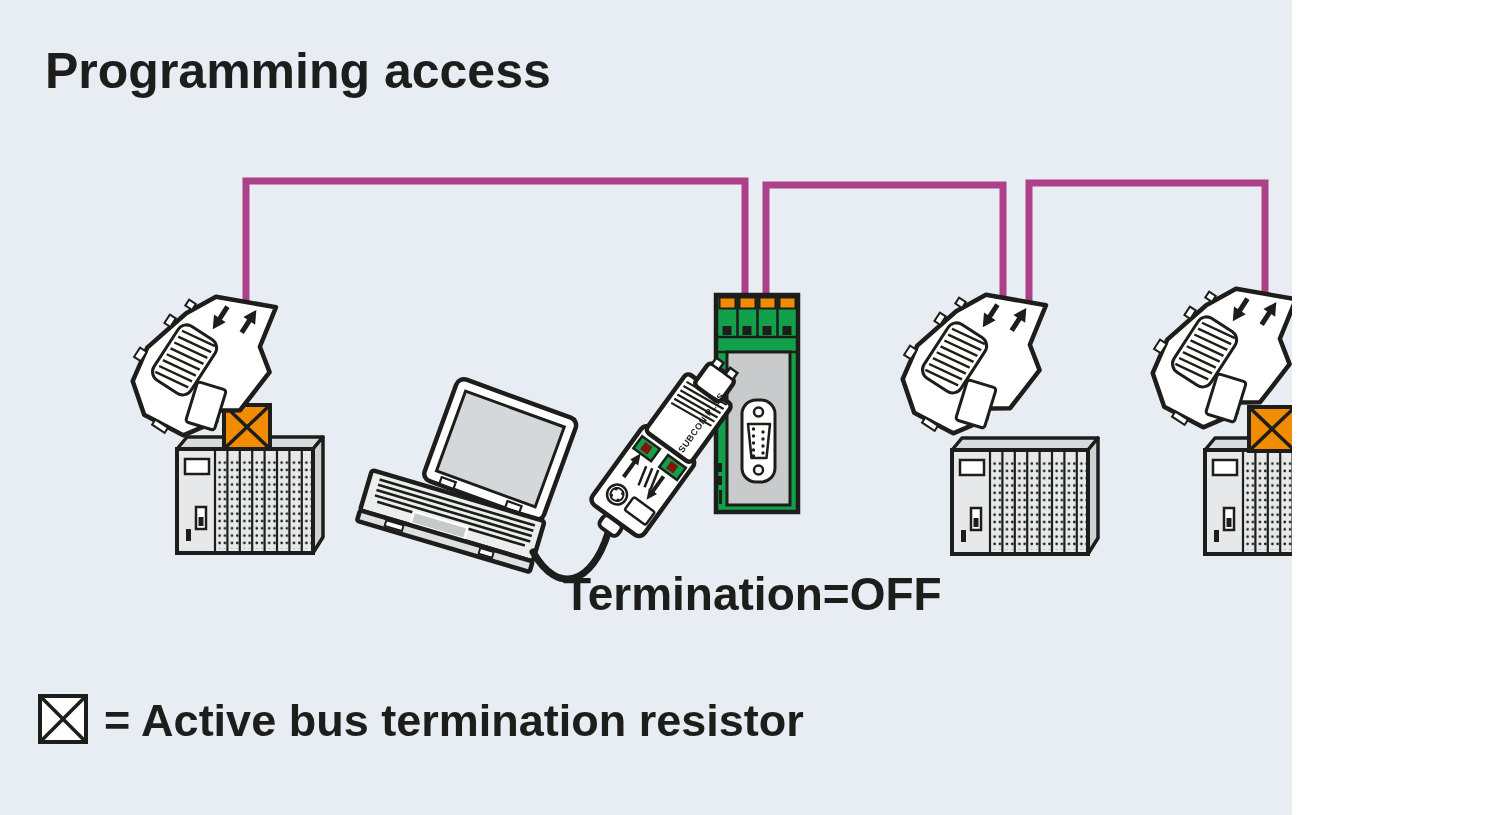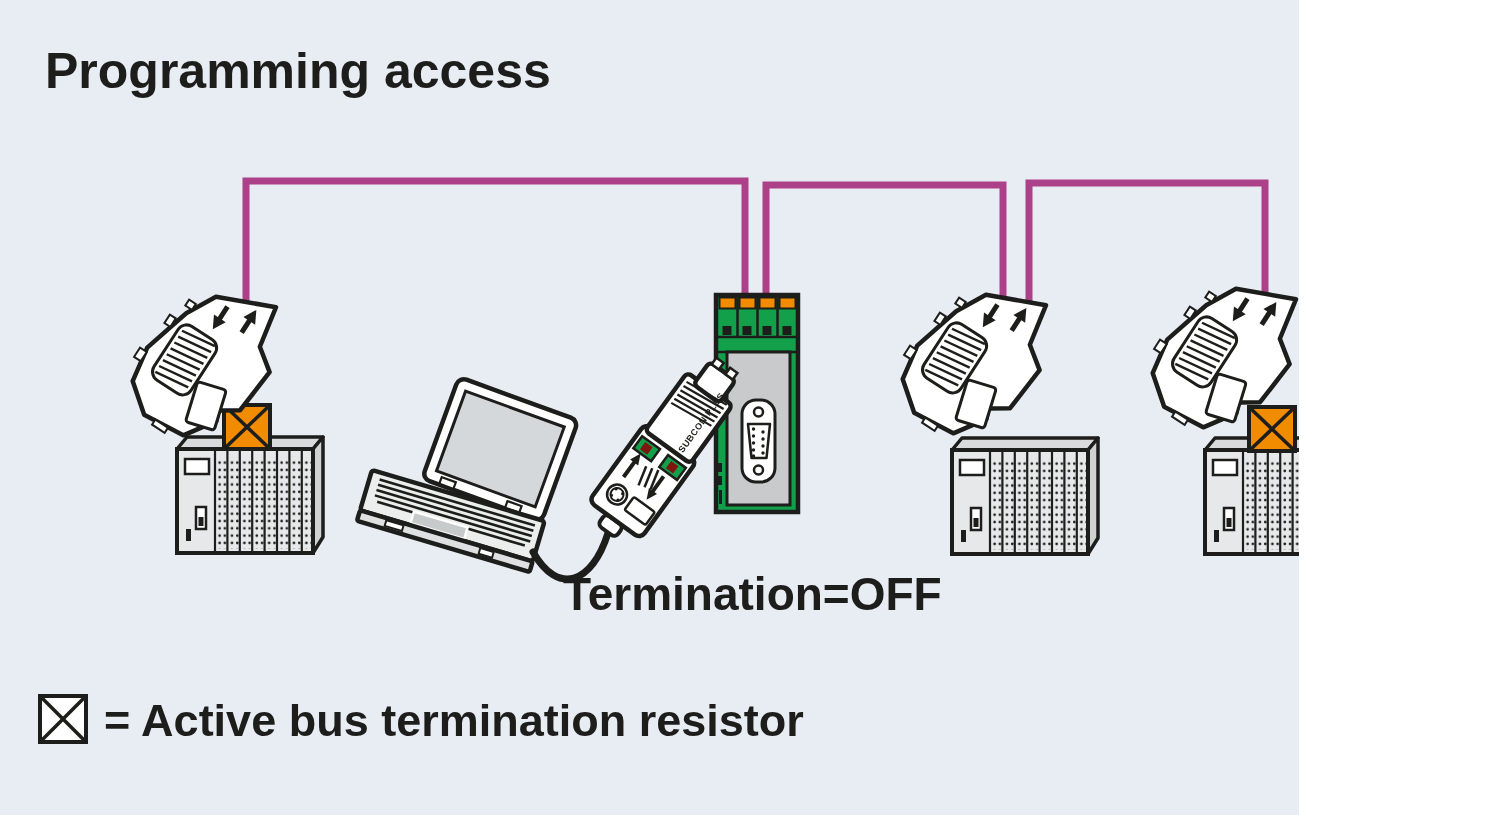--- a/index.html
+++ b/index.html
@@ -2,21 +2,20 @@
 <html style="--background: #e8ecf3; --bus_cable: #ad4189; --termination_box: #f18b00; --module_green: #12a04b; --device_gray: #e7e8e9; --outline: #1d1d1b;"><head>
 <meta charset="utf-8">
 <style>
   html,body{margin:0;padding:0;}
   .stage{
     position:relative;
     width:1292px;height:815px;
     background:var(--background,#e8ecf3);
     overflow:hidden;
     font-family:"Liberation Sans",sans-serif;
-    padding-left:7px;
   }
   svg{position:absolute;inset:0;}
   text{
     font-family:"Liberation Sans",sans-serif;
     font-weight:bold;
     fill:var(--outline,#1d1d1b);
   }
   .bus{fill:none;stroke:var(--bus_cable,#ad4189);stroke-width:7;}
   .outl{stroke:var(--outline,#1d1d1b);}
   .white{fill:#ffffff;}

